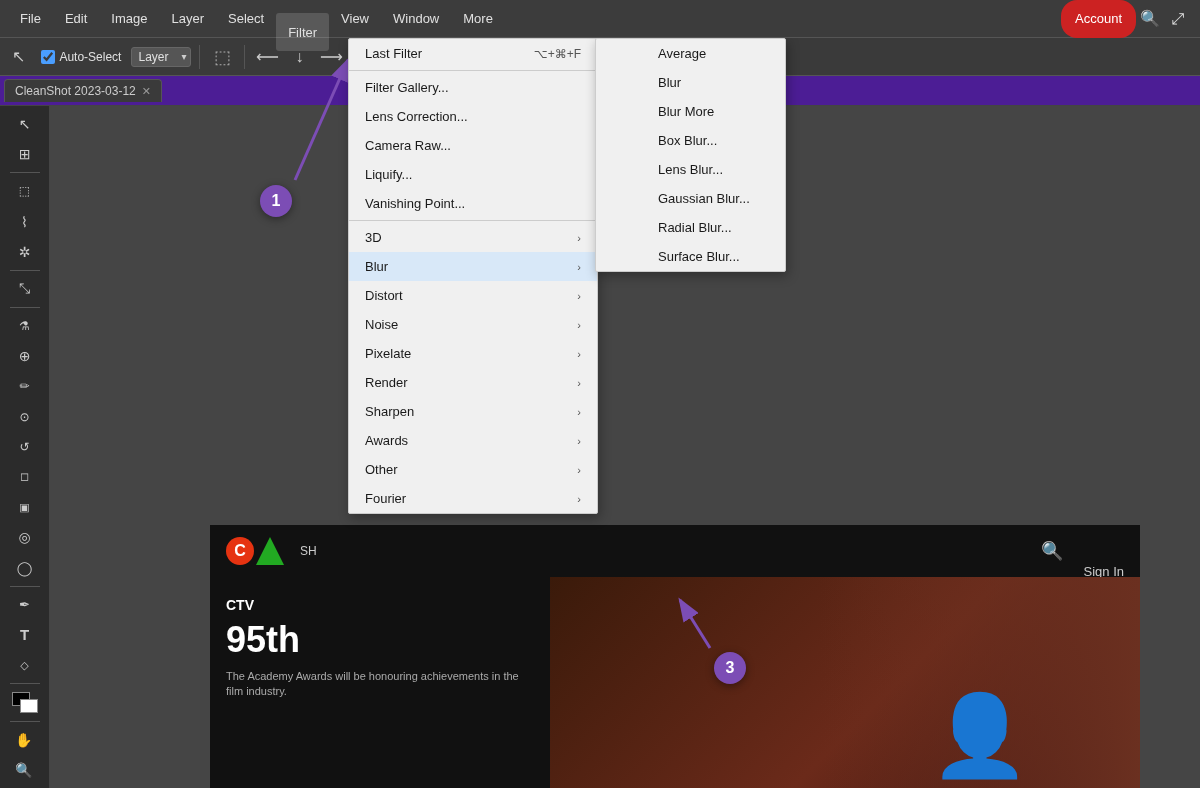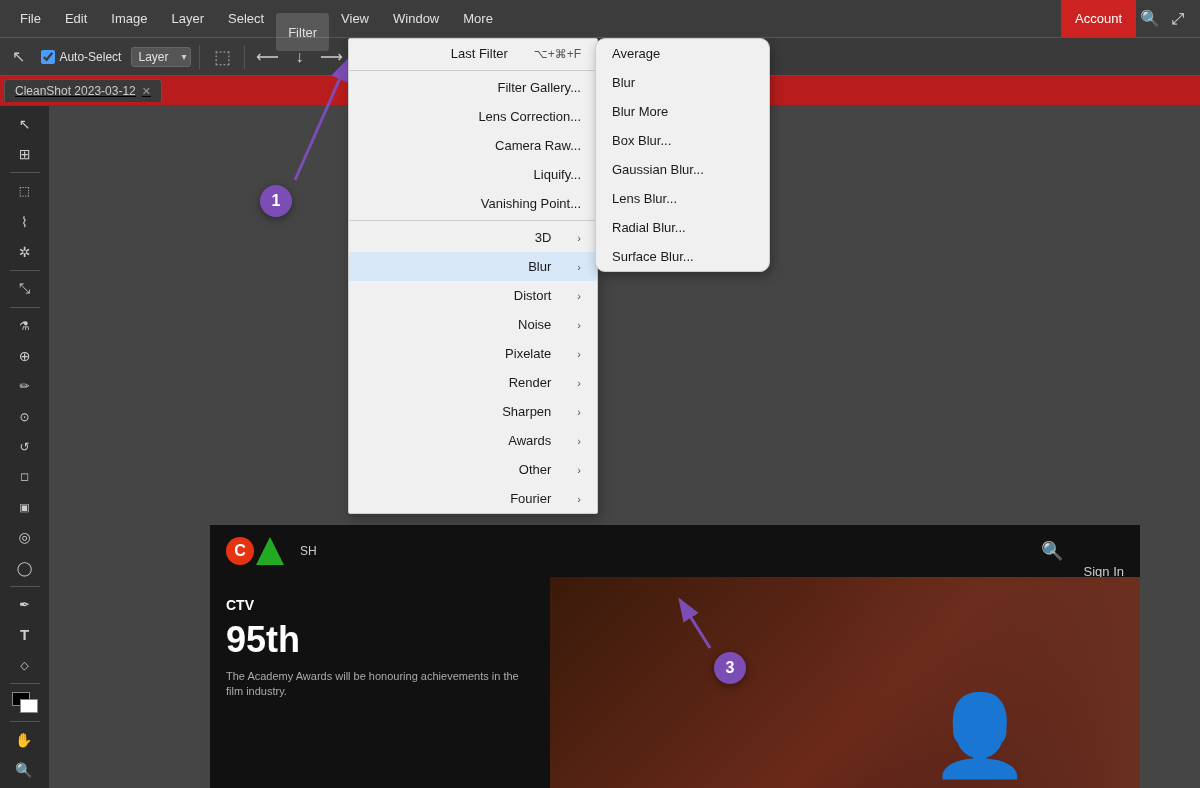--- a/index.html
+++ b/index.html
@@ -30,21 +30,21 @@
       cursor: pointer;
       border-radius: 3px;
       height: 38px;
       display: flex;
       align-items: center;
     }
     .menu-item.active { background: rgba(255,255,255,0.15); margin-top: 27px; }
     .menu-item.account-btn {
       background: #cc2222;
       color: white;
-      border-radius: 0;
+      border-radius: 16px;
       padding: 4px 14px;
     }
     .menu-spacer { flex: 1; }
     .menu-icon {
       width: 28px;
       height: 28px;
       display: flex;
       align-items: center;
       justify-content: center;
       color: #e0e0e0;
@@ -103,24 +103,23 @@
       font-size: 14px;
       cursor: pointer;
       border-radius: 2px;
     }
 
     
     .tab-bar {
       display: flex;
       align-items: center;
       height: 30px;
-      background: #b91c1c;
+      background: #4c1d95;
       border-bottom: 1px solid #444;
       padding: 0 4px;
-      text-decoration: underline;
     }
     .tab {
       display: flex;
       align-items: center;
       gap: 6px;
       padding: 4px 10px;
       background: #3a3a3a;
       border-radius: 4px 4px 0 0;
       color: #ccc;
       font-size: 12px;
@@ -317,21 +316,21 @@
       width: 250px;
       background: #f0f0f0;
       border: 1px solid #ccc;
       box-shadow: 2px 4px 12px rgba(0,0,0,0.3);
       z-index: 900;
       border-radius: 2px;
     }
     .filter-menu-item {
       display: flex;
       align-items: center;
-      justify-content: flex-end;
+      justify-content: space-between;
       padding: 7px 16px;
       font-size: 13px;
       color: #1a1a1a;
       cursor: pointer;
       white-space: nowrap;
       gap: 26px;
     }
     .filter-menu-item.highlighted {
       background: #d8e8f8;
       color: #1a1a1a;
@@ -348,26 +347,27 @@
       height: 1px;
       background: #ccc;
       margin: 2px 0;
     }
 
     
     .blur-submenu {
       position: absolute;
       top: 38px;
       left: 595px;
-      width: 175px;
+      width: 191px;
       background: #f0f0f0;
       border: 1px solid #ccc;
       box-shadow: 2px 4px 12px rgba(0,0,0,0.3);
       z-index: 901;
-      border-radius: 10px;
+      border-radius: 2px;
+      padding-left: 46px;
     }
     .blur-submenu-item {
       display: flex;
       align-items: center;
       padding: 7px 16px;
       font-size: 13px;
       color: #1a1a1a;
       cursor: pointer;
     }
 
@@ -609,24 +609,24 @@
   <div class="blur-submenu-item">
     <span>Blur</span>
   </div>
   <div class="blur-submenu-item">
     <span>Blur More</span>
   </div>
   <div class="blur-submenu-item">
     <span>Box Blur...</span>
   </div>
   <div class="blur-submenu-item">
+    <span>Lens Blur...</span>
+  </div>
+  <div class="blur-submenu-item">
     <span>Gaussian Blur...</span>
-  </div>
-  <div class="blur-submenu-item">
-    <span>Lens Blur...</span>
   </div>
   <div class="blur-submenu-item">
     <span>Radial Blur...</span>
   </div>
   <div class="blur-submenu-item">
     <span>Surface Blur...</span>
   </div>
 </div>
 
 <svg class="arrows-overlay" xmlns="http://www.w3.org/2000/svg">

